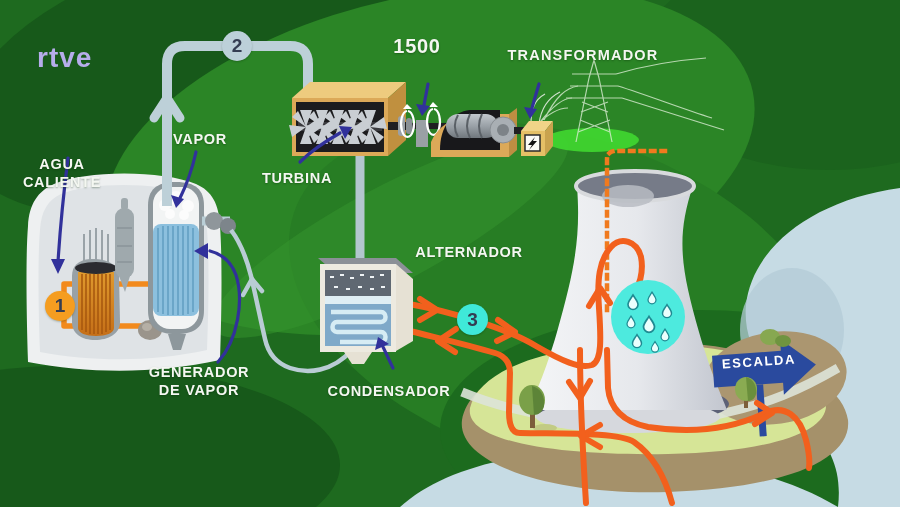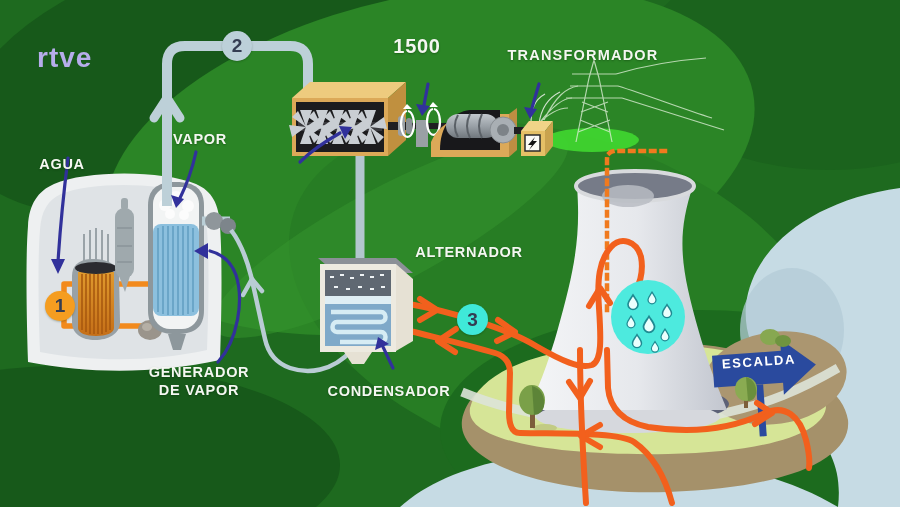--- a/index.html
+++ b/index.html
@@ -307,30 +307,32 @@
     <polygon points="194,251 208,243 208,259" fill="#31319b" stroke="none"></polygon>
     <path d="M 393,368 C 389,360 386,353 383,347"></path>
     <polygon points="378,337 375,350 389,344" fill="#31319b" stroke="none"></polygon>
   </g>
 </svg>
 
 <div id="rtve-logo">rtve</div>
 
 <div class="label" id="label-agua">
   <span>AGUA</span>
+  <span class="l2">CALIENTE</span>
 </div>
 
 <div class="label" id="label-vapor">VAPOR</div>
 
 <div class="label" id="label-speed">
   <span>1500</span>
 </div>
 
 <div class="label" id="label-transformador">TRANSFORMADOR</div>
 
+<div class="label" id="label-turbina">TURBINA</div>
 
 <div class="label" id="label-alternador">ALTERNADOR</div>
 
 <div class="label" id="label-condensador">CONDENSADOR</div>
 
 <div class="label" id="label-generador">
   <span>GENERADOR</span>
   <span class="l2">DE VAPOR</span>
 </div>
 

